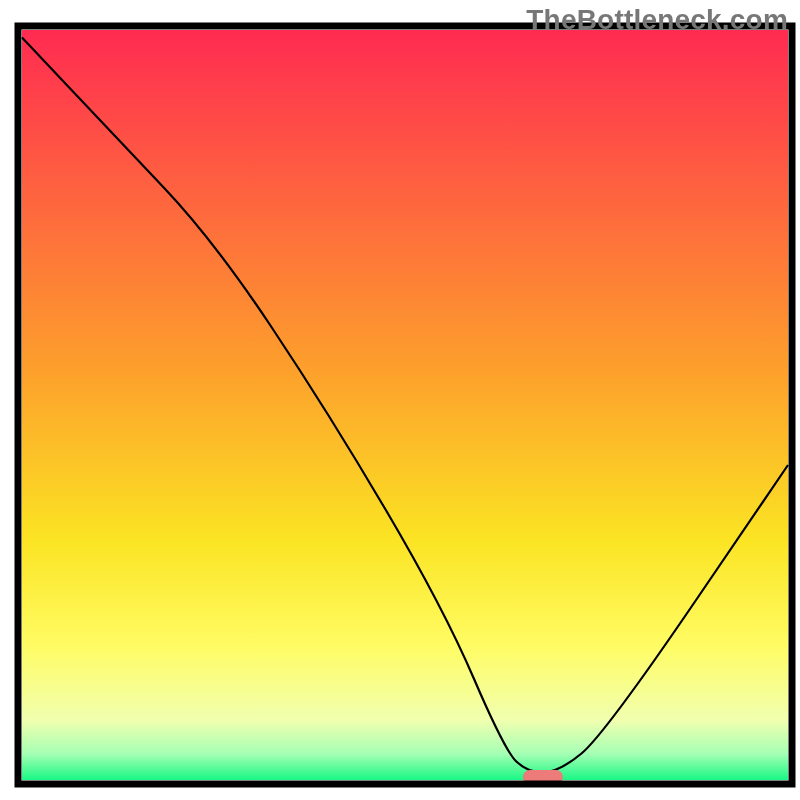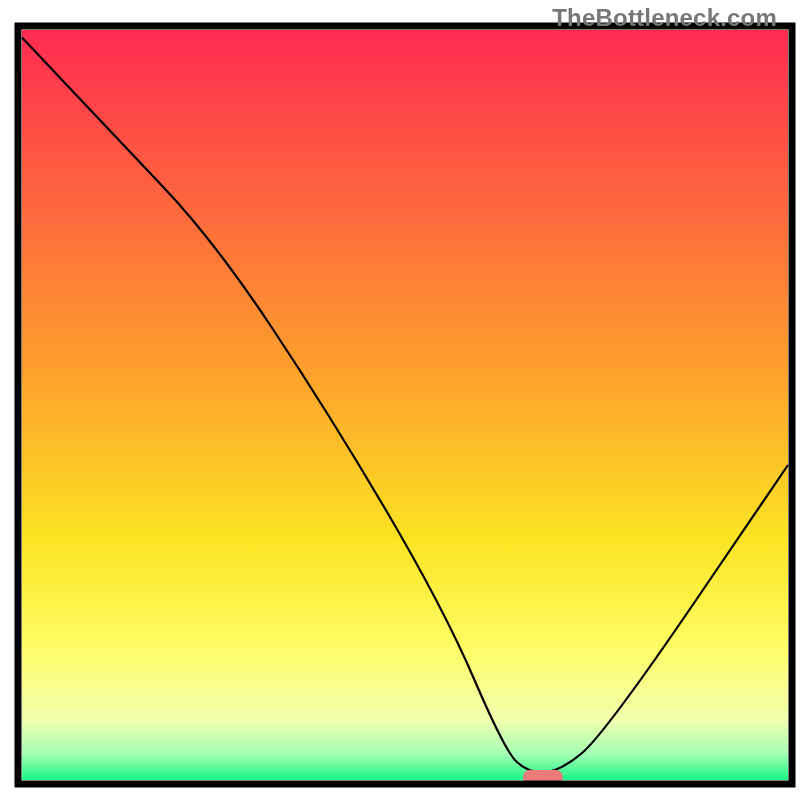--- a/index.html
+++ b/index.html
@@ -11,22 +11,22 @@
     font-family: Arial, Helvetica, sans-serif;
   }
   .frame {
     position: relative;
     width: 800px;
     height: 800px;
   }
   .watermark {
     position: absolute;
     top: 4px;
-    right: 23px;
-    font-size: 24px;
+    right: 12px;
+    font-size: 28px;
     font-weight: bold;
     color: #777777;
     letter-spacing: 0.2px;
     z-index: 5;
   }
   svg.plot {
     position: absolute;
     top: 0;
     left: 0;
     width: 800px;

